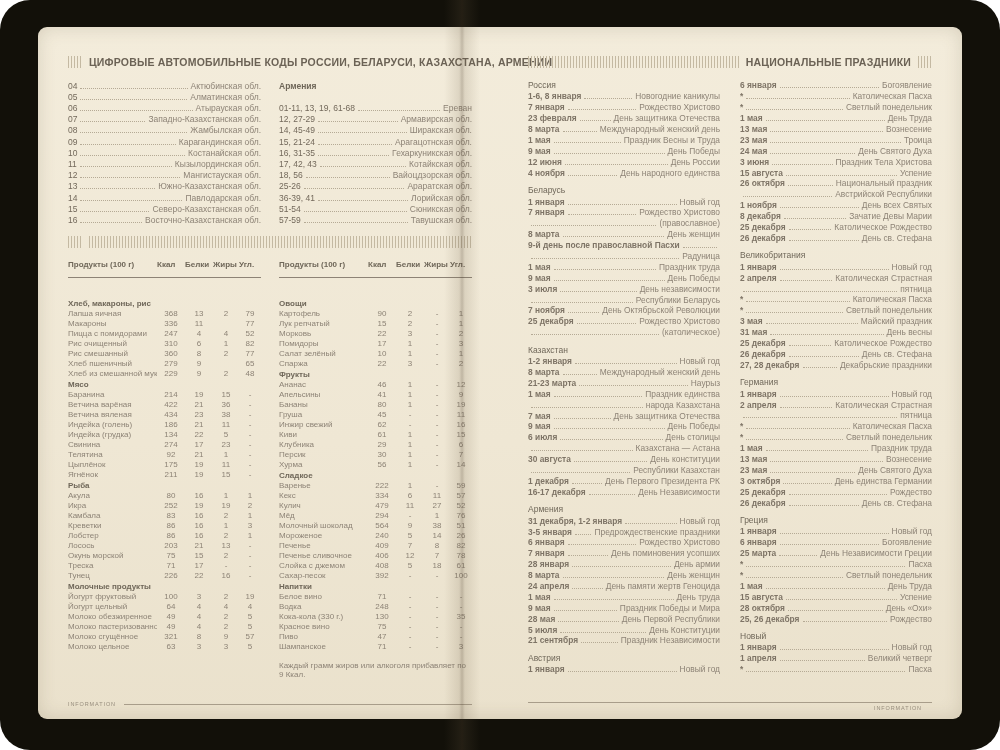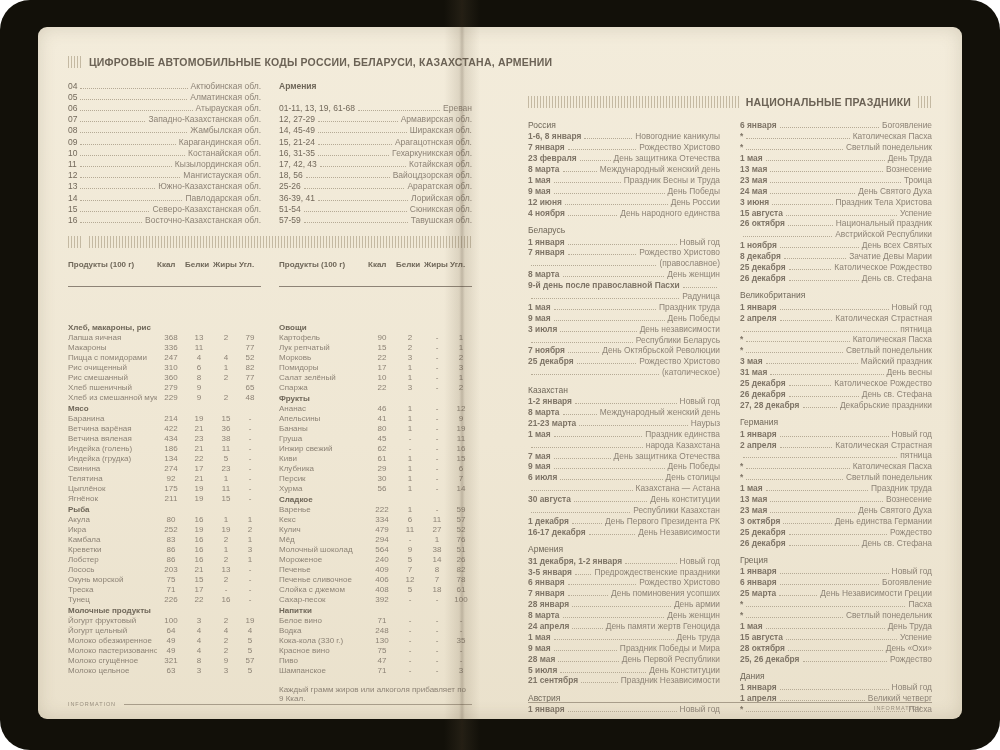--- a/index.html
+++ b/index.html
@@ -5,21 +5,21 @@
   html,body{margin:0;padding:0;background:#fff;}
   .canvas{position:relative;width:1000px;height:750px;background:#fff;overflow:hidden;
           font-family:"Liberation Sans","DejaVu Sans",sans-serif;}
   .cover{position:absolute;inset:0;background:#121009;border-radius:30px;}
   .sheet{position:absolute;left:38px;top:27px;width:924px;height:692px;border-radius:9px;
          background:linear-gradient(180deg,#f3ecdb 0%,#efe7d4 60%,#eae1cc 100%);
          display:flex;box-shadow:inset 0 0 18px rgba(90,75,50,.18);}
   .crease{position:absolute;top:0;bottom:0;left:444px;width:36px;pointer-events:none;
           background:linear-gradient(90deg,rgba(110,95,70,0) 0%,rgba(110,95,70,.16) 42%,rgba(80,65,45,.30) 50%,rgba(110,95,70,.16) 58%,rgba(110,95,70,0) 100%);}
   .page{width:50%;box-sizing:border-box;position:relative;padding:26px 28px 24px 30px;color:#8d8376;}
-  .page.right-page{padding:26px 30px 24px 28px;margin-top:40px;}
+  .page.right-page{padding:26px 30px 24px 28px;}
 
   .sec-header{display:flex;align-items:center;gap:7px;height:17px;margin-bottom:10px;}
   .sec-title{font-size:10.5px;font-weight:bold;color:#6b6255;letter-spacing:.2px;white-space:nowrap;}
   .hatch{height:12px;background:repeating-linear-gradient(90deg,#c4b9a2 0 1px,rgba(0,0,0,0) 1px 3px);}
   .hatch.small{width:14px;flex:0 0 auto;}
   .hatch.fill{flex:1 1 auto;}
 
   
   .crow{display:flex;align-items:flex-end;height:11.2px;font-size:8.5px;line-height:10.5px;}
   .crow .lab{white-space:nowrap;}
@@ -29,21 +29,21 @@
   .bold-row{font-weight:bold;color:#6f6759;}
   .crow-spacer{height:11.2px;}
 
   .codes-grid{display:flex;gap:18px;margin-bottom:8px;}
   .codes-col{flex:1 1 0;min-width:0;}
 
   
   .ngroups{display:flex;gap:18px;align-items:stretch;}
   .ngroup{flex:1 1 0;min-width:0;display:flex;flex-direction:column;}
   .nhead{display:grid;grid-template-columns:minmax(0,1fr) 28px 28px 26px 22px;
-         font-size:8px;font-weight:bold;color:#6f6759;padding-bottom:17px;margin-bottom:18px;
+         font-size:8px;font-weight:bold;color:#6f6759;padding-bottom:8px;margin-bottom:3px;
          border-bottom:1px solid #8d8376;}
   .nhead span{}
   .nhead span:first-child{text-align:left;}
   .fgroup{margin-top:1px;}
   .nhead + .fgroup{margin-top:18px;}
   .fg-heading{font-size:8px;font-weight:bold;color:#6f6759;height:10px;line-height:10px;}
   .nrow{display:grid;grid-template-columns:minmax(0,1fr) 28px 28px 26px 22px;
         font-size:8px;height:10px;line-height:10px;}
   .nrow span{text-align:center;white-space:nowrap;overflow:hidden;}
   .nrow span:first-child{text-align:left;}
@@ -1192,21 +1192,21 @@
                 <span class="dots"></span>
                 <span class="val">День «Охи»</span>
               </div>
               <div class="crow">
                 <span class="hd">25, 26 декабря</span>
                 <span class="dots"></span>
                 <span class="val">Рождество</span>
               </div>
             </div>
             <div class="hsec">
-              <div class="hcountry">Дания</div>
+              <div class="hcountry">Новый</div>
               <div class="crow">
                 <span class="hd">1 января</span>
                 <span class="dots"></span>
                 <span class="val">Новый год</span>
               </div>
               <div class="crow">
                 <span class="hd">1 апреля</span>
                 <span class="dots"></span>
                 <span class="val">Великий четверг</span>
               </div>

